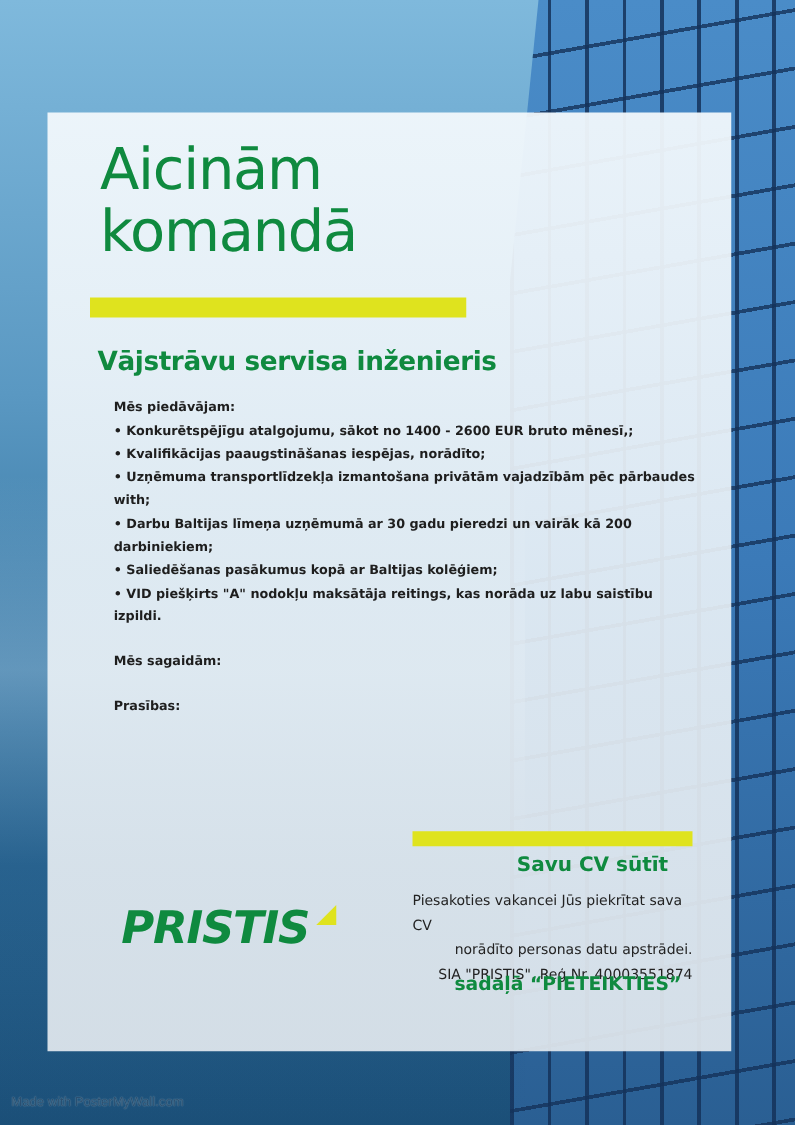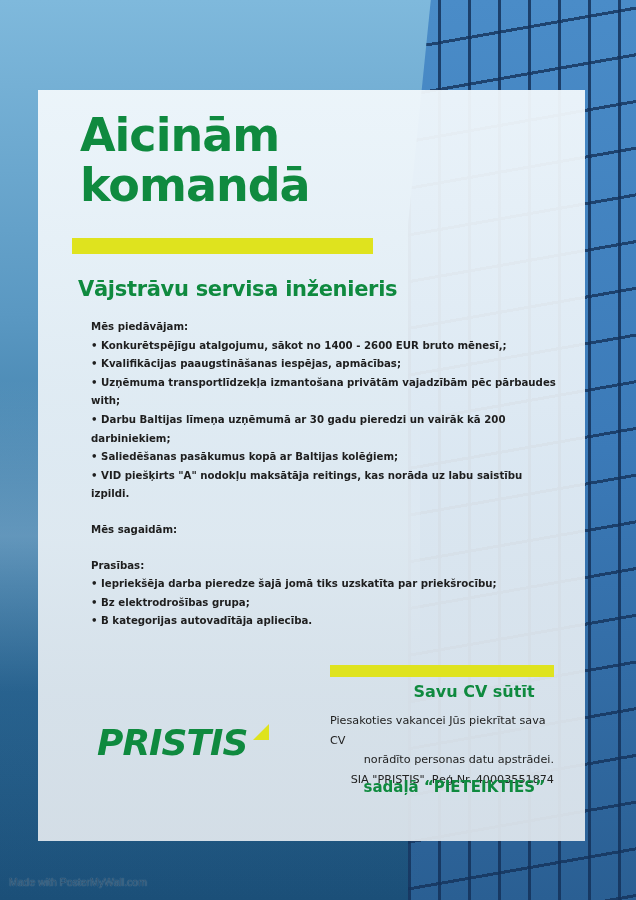--- a/index.html
+++ b/index.html
@@ -10,21 +10,21 @@
     background:
       repeating-linear-gradient(90deg, rgba(20,50,90,.85) 0 3px, transparent 3px 30px),
       repeating-linear-gradient(170deg, rgba(20,50,90,.8) 0 3px, transparent 3px 46px),
       linear-gradient(180deg,#4a8cc8 0%,#3b7ab8 50%,#2a5f93 100%);
     clip-path:polygon(10% 0,100% 0,100% 100%,0 100%,0 25%);}
   .bg-reflection{position:absolute;left:0;top:380px;width:420px;height:520px;
     background:linear-gradient(180deg,rgba(255,255,255,0) 0%,rgba(180,210,235,.35) 30%,rgba(40,90,140,.2) 60%,rgba(20,60,100,0) 100%);}
   .panel{position:absolute;left:38px;top:90px;width:547px;height:751px;
     background:linear-gradient(180deg,rgba(242,248,252,.95) 0%,rgba(236,243,248,.9) 50%,rgba(225,232,238,.93) 100%);}
   .h1{position:absolute;left:80px;top:110px;margin:0;color:#0f8a3f;
-    font-family:"DejaVu Sans",sans-serif;font-weight:bold;font-size:46px;line-height:50px;letter-spacing:-1px;}
+    font-family:"DejaVu Sans",sans-serif;font-weight:normal;font-size:46px;line-height:50px;letter-spacing:-1px;}
   .bar-top{position:absolute;left:72px;top:238px;width:301px;height:16px;background:#dfe31e;}
   .h2{position:absolute;left:78px;top:277px;margin:0;color:#0f8a3f;
     font-weight:bold;font-size:21px;letter-spacing:-.3px;text-align:center;}
   .content{position:absolute;left:91px;top:318px;width:470px;font-size:10.2px;line-height:18.6px;color:#1e1e1e;}
   .content .sec-title{font-weight:bold;}
   .content ul{list-style:none;margin:0;padding:0;}
   .content li{font-weight:bold;}
   .content li::before{content:"• ";}
   .gap{height:17px;}
   .bar-bottom{position:absolute;left:330px;top:665px;width:224px;height:12px;background:#dfe31e;}
@@ -49,35 +49,30 @@
   <span>komandā</span>
 </h1>
 <div class="bar-top"></div>
 
 <h2 class="h2">Vājstrāvu servisa inženieris</h2>
 
 <div class="content">
   <div class="sec-title">Mēs piedāvājam:</div>
   <ul>
     <li>Konkurētspējīgu atalgojumu, sākot no 1400 - 2600 EUR bruto mēnesī,;</li>
-    <li>Kvalifikācijas paaugstināšanas iespējas, apmācības;</li>
+    <li>Kvalifikācijas paaugstināšanas iespējas, norādīto;</li>
     <li>Uzņēmuma transportlīdzekļa izmantošana privātām vajadzībām pēc pārbaudes with;</li>
     <li>Darbu Baltijas līmeņa uzņēmumā ar 30 gadu pieredzi un vairāk kā 200 darbiniekiem;</li>
     <li>Saliedēšanas pasākumus kopā ar Baltijas kolēģiem;</li>
     <li>VID piešķirts "A" nodokļu maksātāja reitings, kas norāda uz labu saistību izpildi.</li>
   </ul>
   <div class="gap"></div>
   <div class="sec-title">Mēs sagaidām:</div>
   <div class="gap"></div>
   <div class="sec-title">Prasības:</div>
-  <ul>
-    <li>Iepriekšēja darba pieredze šajā jomā tiks uzskatīta par priekšrocību;</li>
-    <li>Bz elektrodrošības grupa;</li>
-    <li>B kategorijas autovadītāja apliecība.</li>
-  </ul>
 </div>
 
 <div class="bar-bottom"></div>
 <div class="cv-title">Savu CV sūtīt</div>
 <div class="cv-text">
   <div class="l1">Piesakoties vakancei Jūs piekrītat sava CV</div>
   <div>norādīto personas datu apstrādei.</div>
   <div>SIA "PRISTIS", Reģ.Nr. 40003551874</div>
 </div>
 <div class="cv-cta">sadaļā “PIETEIKTIES”</div>

